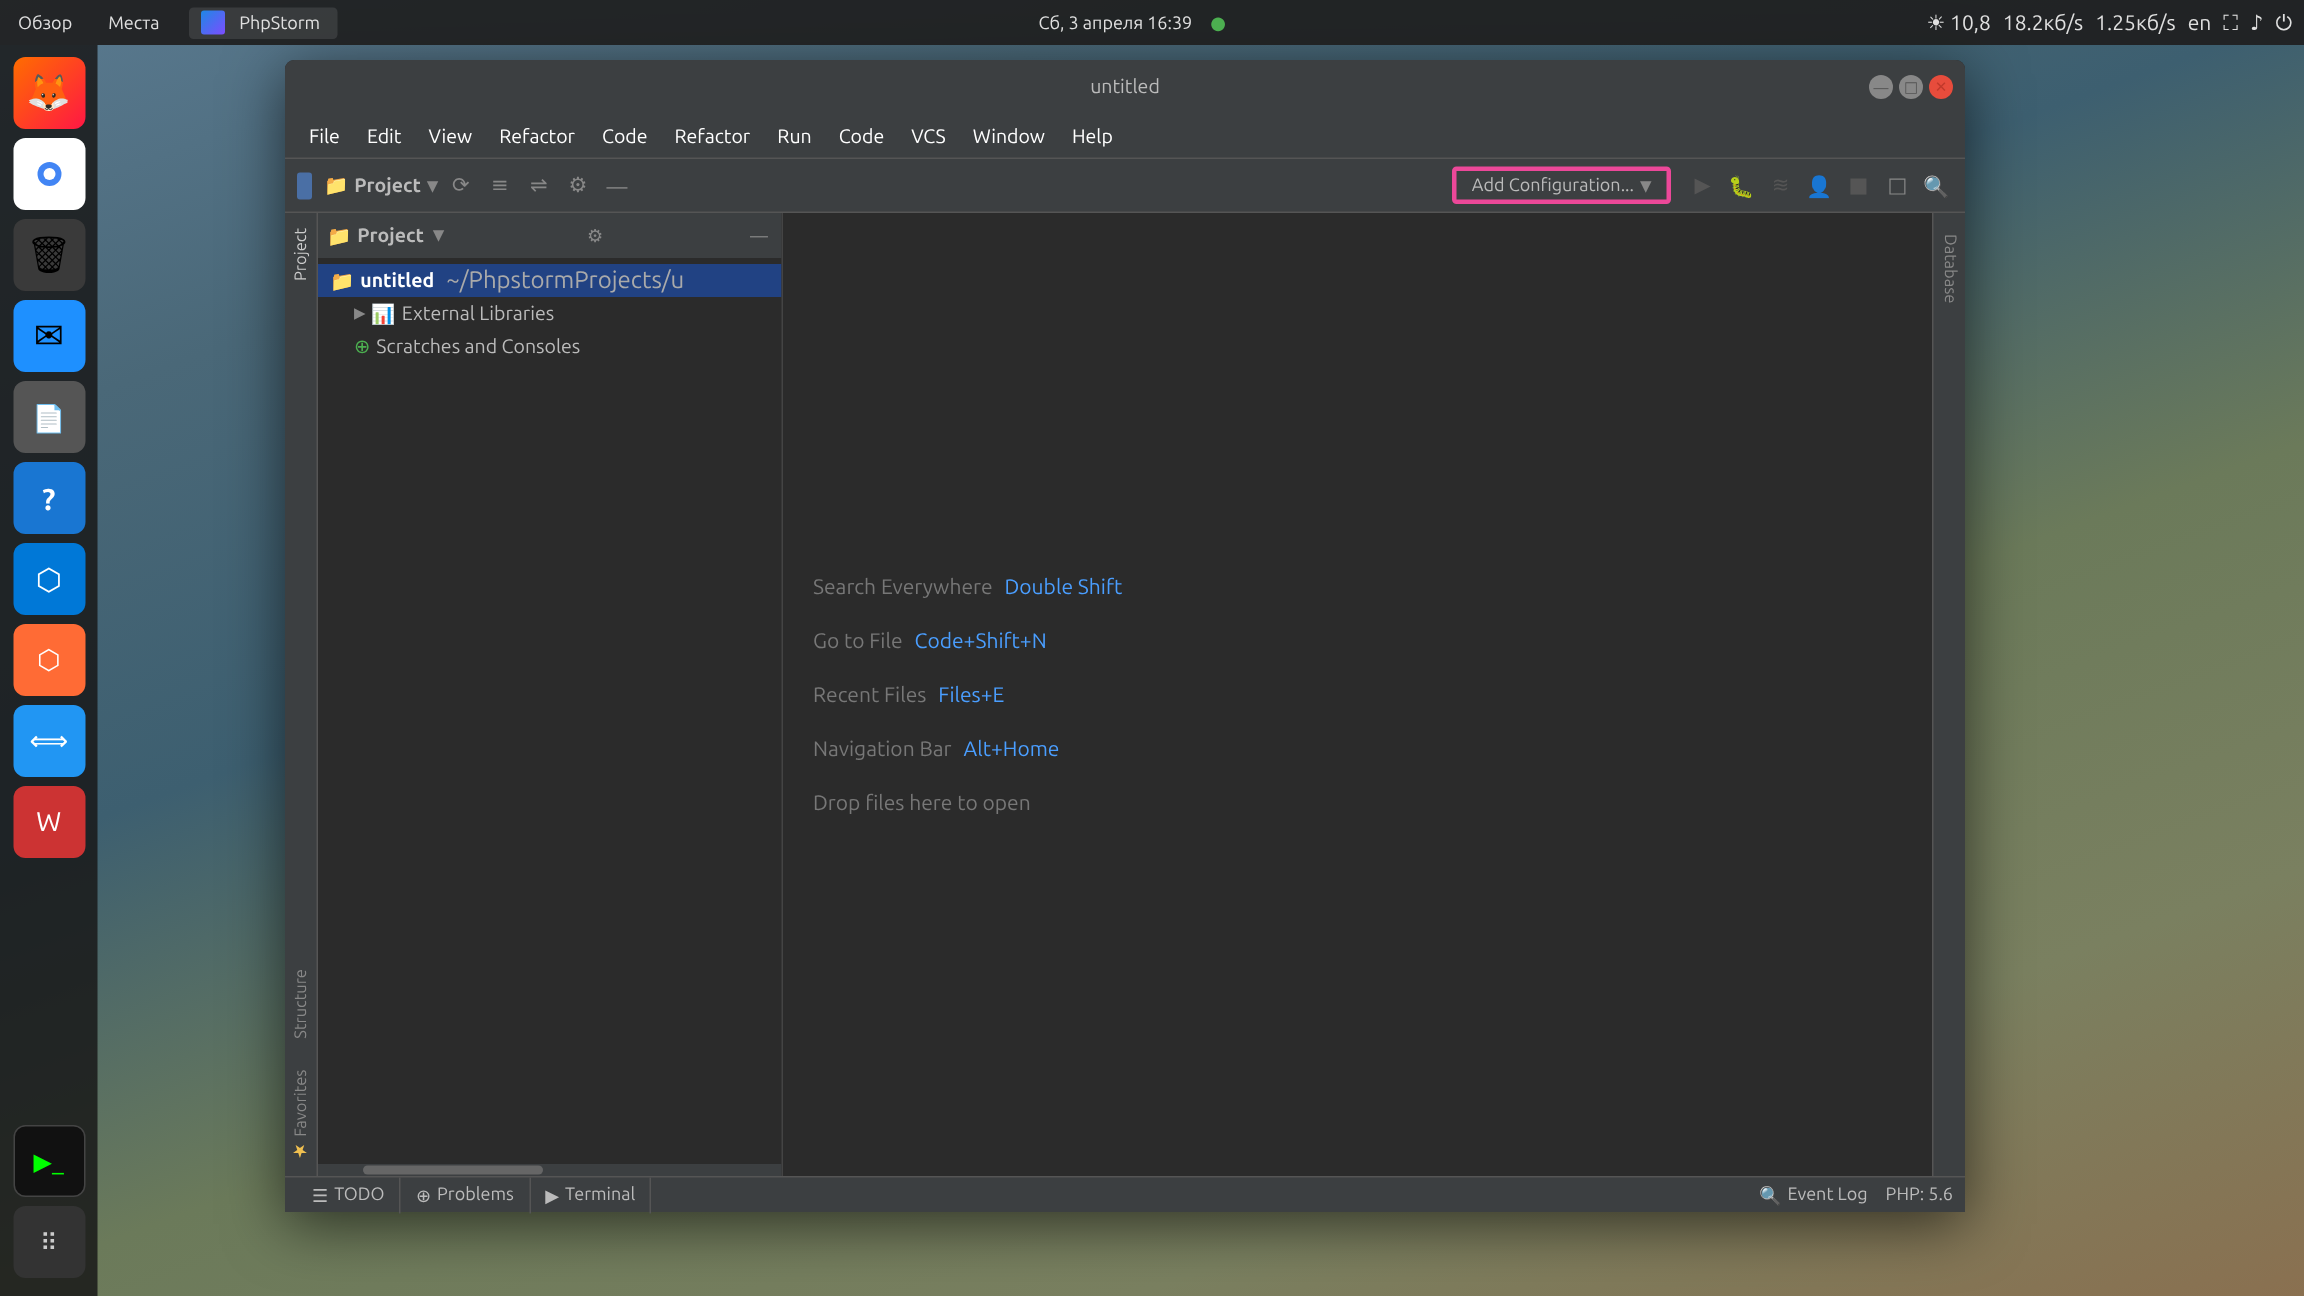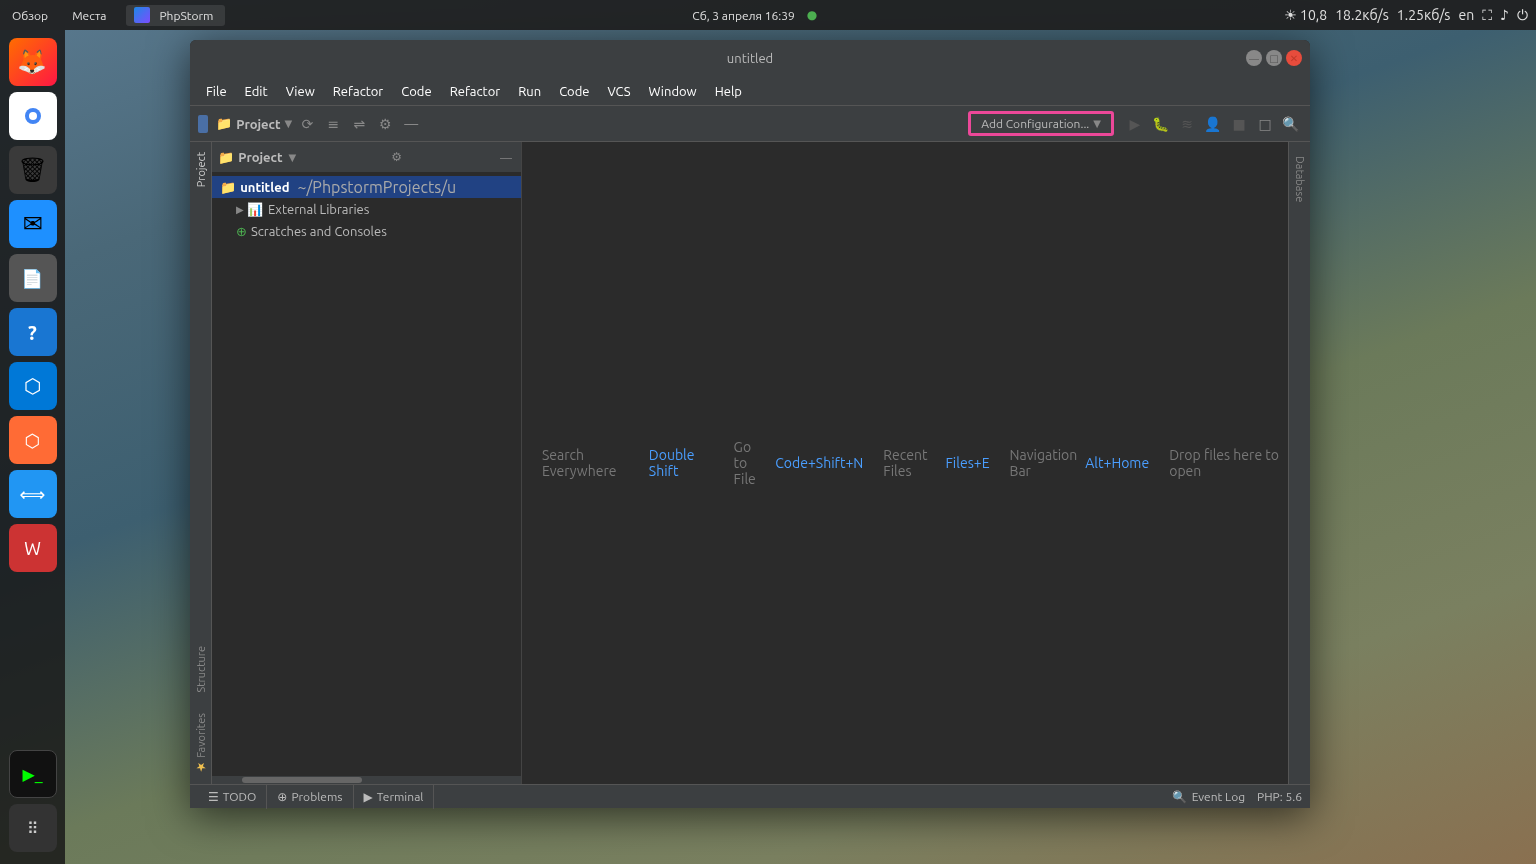--- a/index.html
+++ b/index.html
@@ -318,23 +318,23 @@
       align-items: center;
       padding-top: 4px;
       border-left: 1px solid #555;
     }
 
     
     .editor-area {
       flex: 1;
       background: #2b2b2b;
       display: flex;
-      align-items: center;
+      align-items: flex-start;
       justify-content: center;
-      flex-direction: row;
+      flex-direction: column;
       gap: 20px;
       padding: 20px;
     }
     .hint-row {
       display: flex;
       align-items: center;
       gap: 8px;
       font-size: 14px;
     }
     .hint-text {

